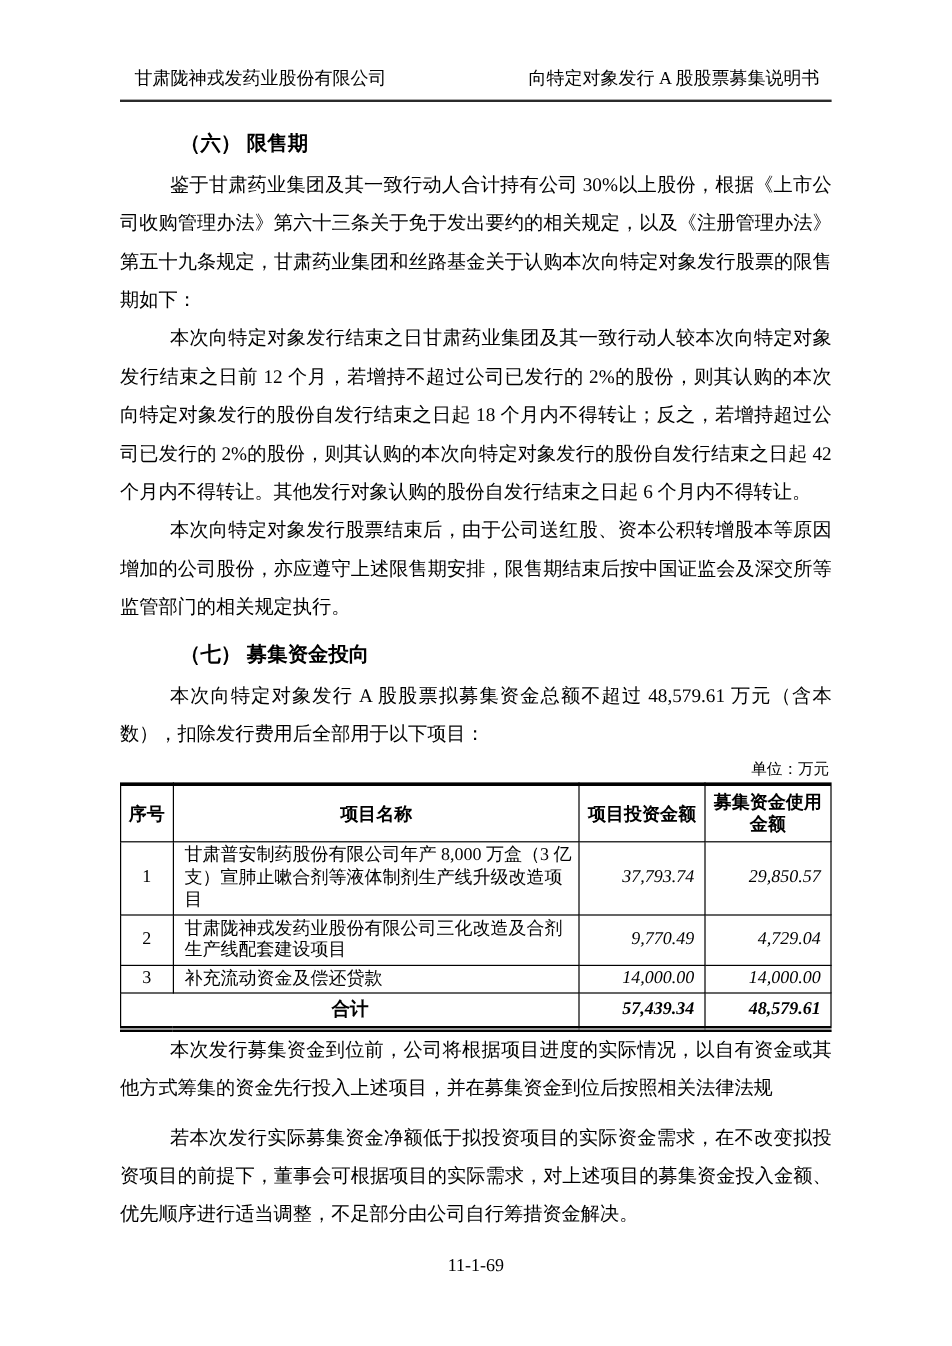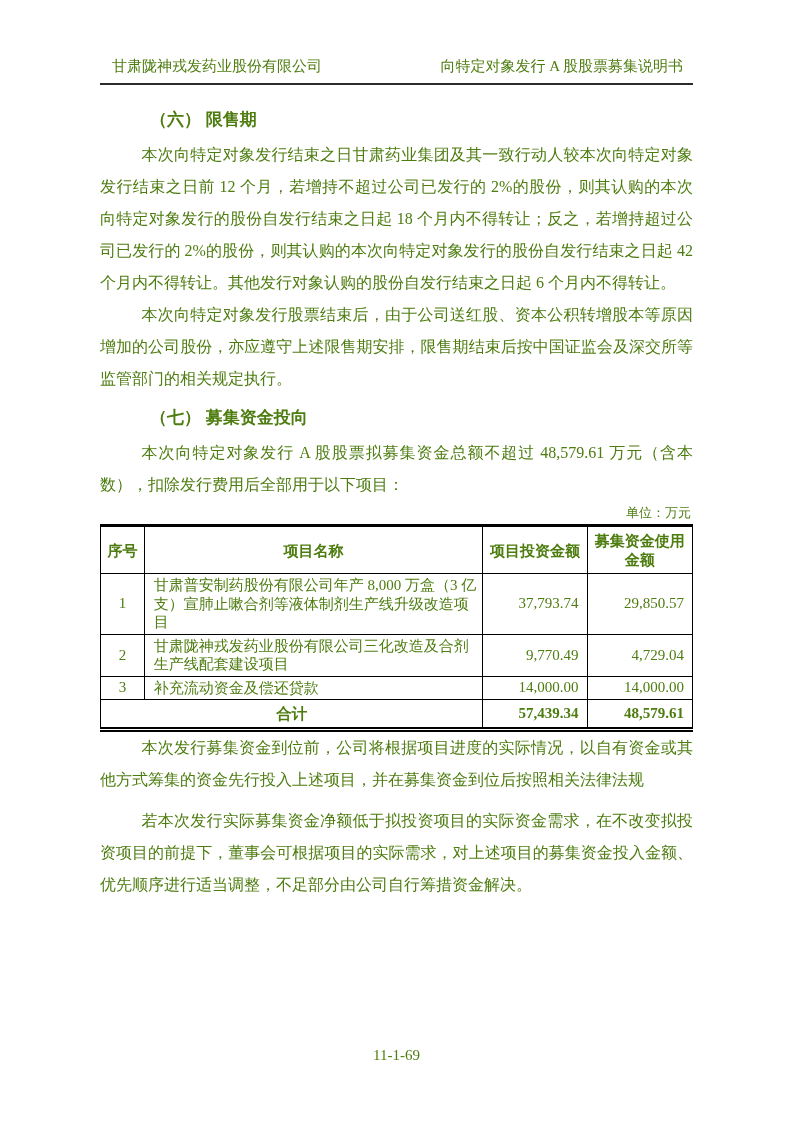--- a/index.html
+++ b/index.html
@@ -7,21 +7,21 @@
     padding: 0;
     background: #ffffff;
   }
   .page {
     position: relative;
     width: 793px;
     height: 1122px;
     box-sizing: border-box;
     padding: 56px 100px 0 100px;
     background: #ffffff;
-    color: #4d7c0f;
+    color: #000000;
     font-family: "Liberation Serif", "DejaVu Serif", serif;
     overflow: hidden;
   }
   .running-header {
     display: flex;
     justify-content: space-between;
     align-items: flex-end;
     font-size: 15px;
     line-height: 20px;
     padding: 0 10px 7px 12px;
@@ -84,20 +84,21 @@
     vertical-align: middle;
     line-height: 18.5px;
     padding: 2px 6px 2px 9px;
     font-size: 15px;
   }
   td.cell-num {
     text-align: right;
     vertical-align: middle;
     padding: 2px 8px 2px 2px;
     font-size: 15px;
+    font-style: italic;
   }
   tr.total-row td {
     font-weight: bold;
   }
   tr.total-row td.cell-total-label {
     font-family: "Liberation Sans", "DejaVu Sans", sans-serif;
     text-align: center;
     font-size: 15.5px;
     padding: 4px 16px;
     line-height: 19px;
@@ -120,20 +121,21 @@
 
 <div class="page">
 
   <div class="running-header">
     <span>甘肃陇神戎发药业股份有限公司</span>
     <span>向特定对象发行 A 股股票募集说明书</span>
   </div>
 
   <h3 class="heading">（六） 限售期</h3>
 
+  <p class="para">鉴于甘肃药业集团及其一致行动人合计持有公司 30%以上股份，根据《上市公司收购管理办法》第六十三条关于免于发出要约的相关规定，以及《注册管理办法》第五十九条规定，甘肃药业集团和丝路基金关于认购本次向特定对象发行股票的限售期如下：</p>
   <p class="para">本次向特定对象发行结束之日甘肃药业集团及其一致行动人较本次向特定对象发行结束之日前 12 个月，若增持不超过公司已发行的 2%的股份，则其认购的本次向特定对象发行的股份自发行结束之日起 18 个月内不得转让；反之，若增持超过公司已发行的 2%的股份，则其认购的本次向特定对象发行的股份自发行结束之日起 42 个月内不得转让。其他发行对象认购的股份自发行结束之日起 6 个月内不得转让。</p>
   <p class="para">本次向特定对象发行股票结束后，由于公司送红股、资本公积转增股本等原因增加的公司股份，亦应遵守上述限售期安排，限售期结束后按中国证监会及深交所等监管部门的相关规定执行。</p>
 
   <h3 class="heading second">（七） 募集资金投向</h3>
 
   <p class="para">本次向特定对象发行 A 股股票拟募集资金总额不超过 48,579.61 万元（含本数），扣除发行费用后全部用于以下项目：</p>
 
   <div class="unit-note">单位：万元</div>
 
   <table class="fund-table">

